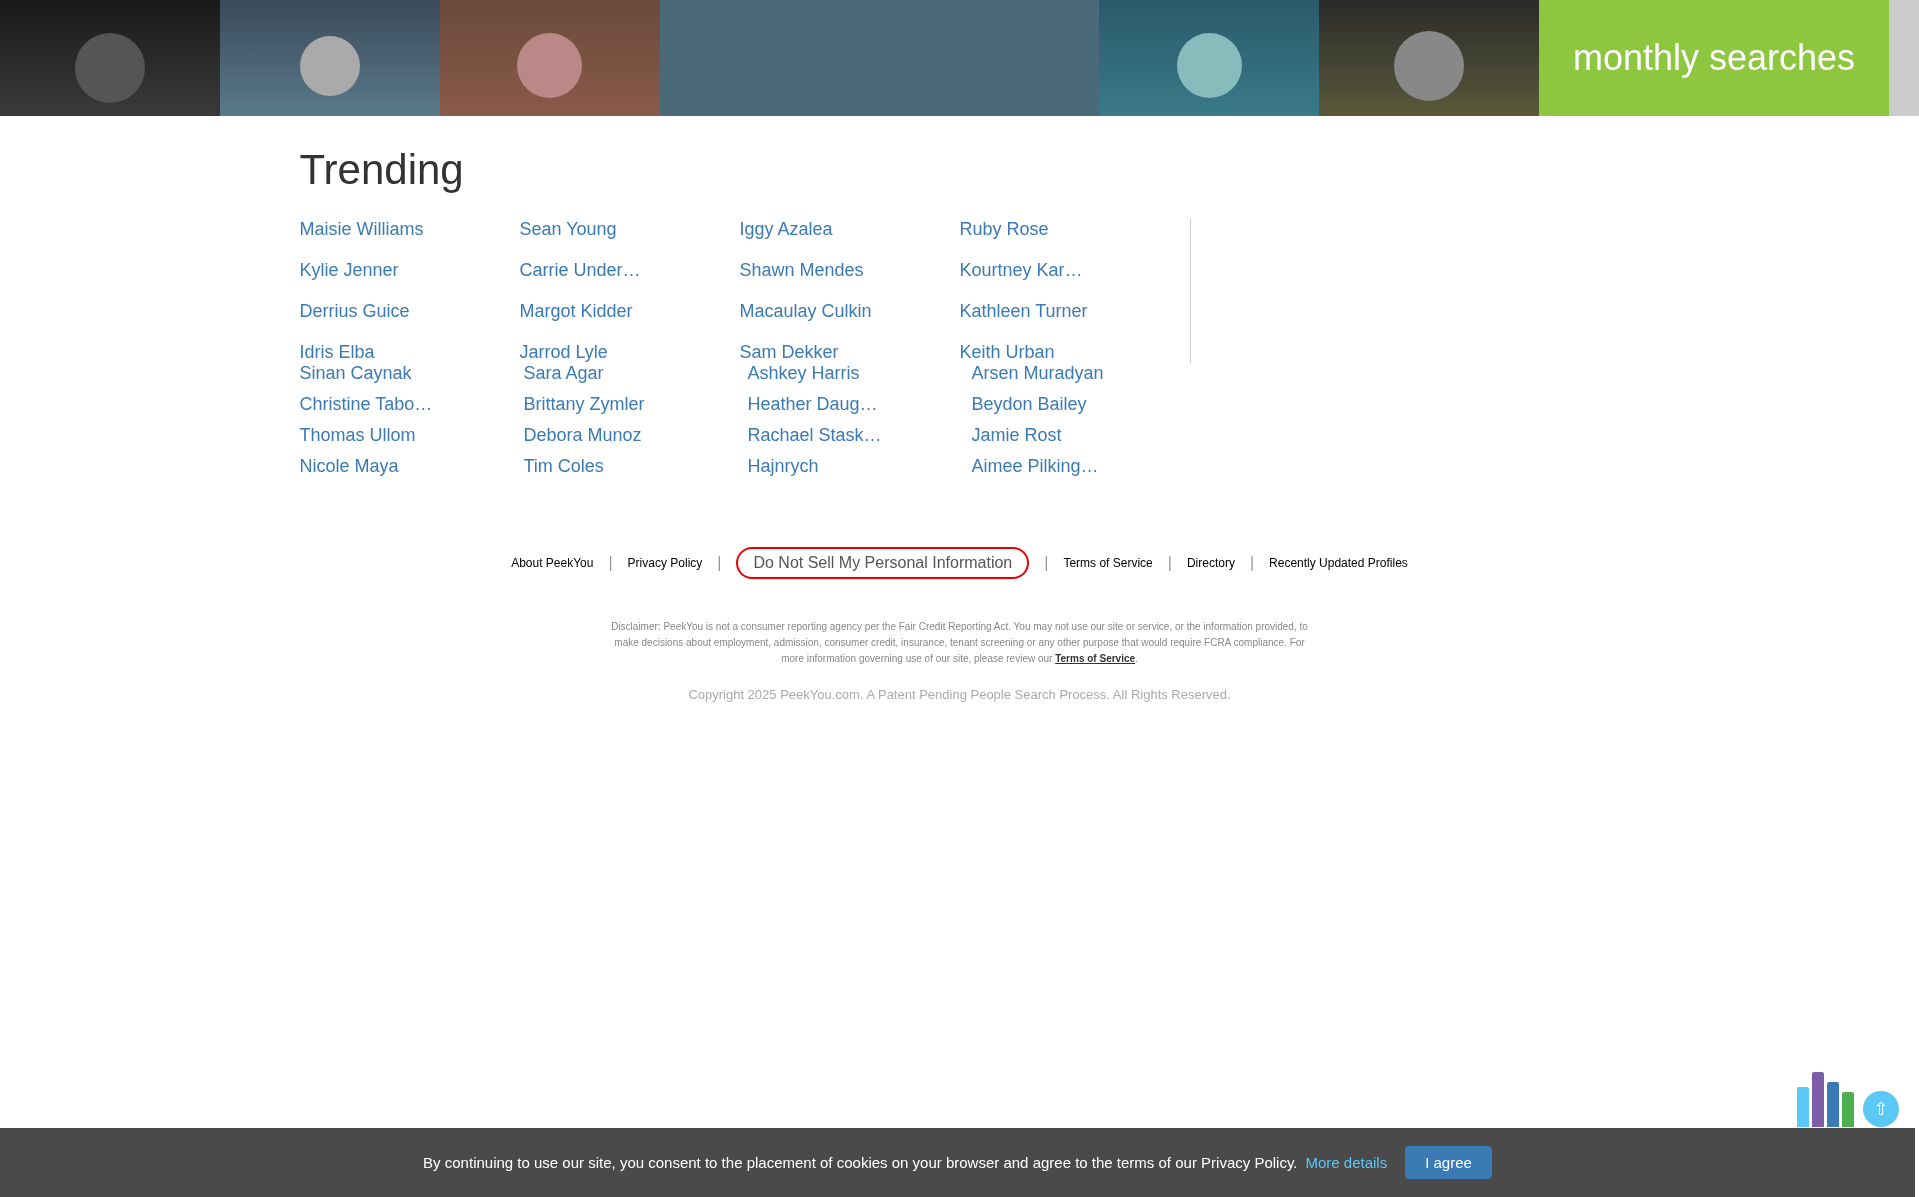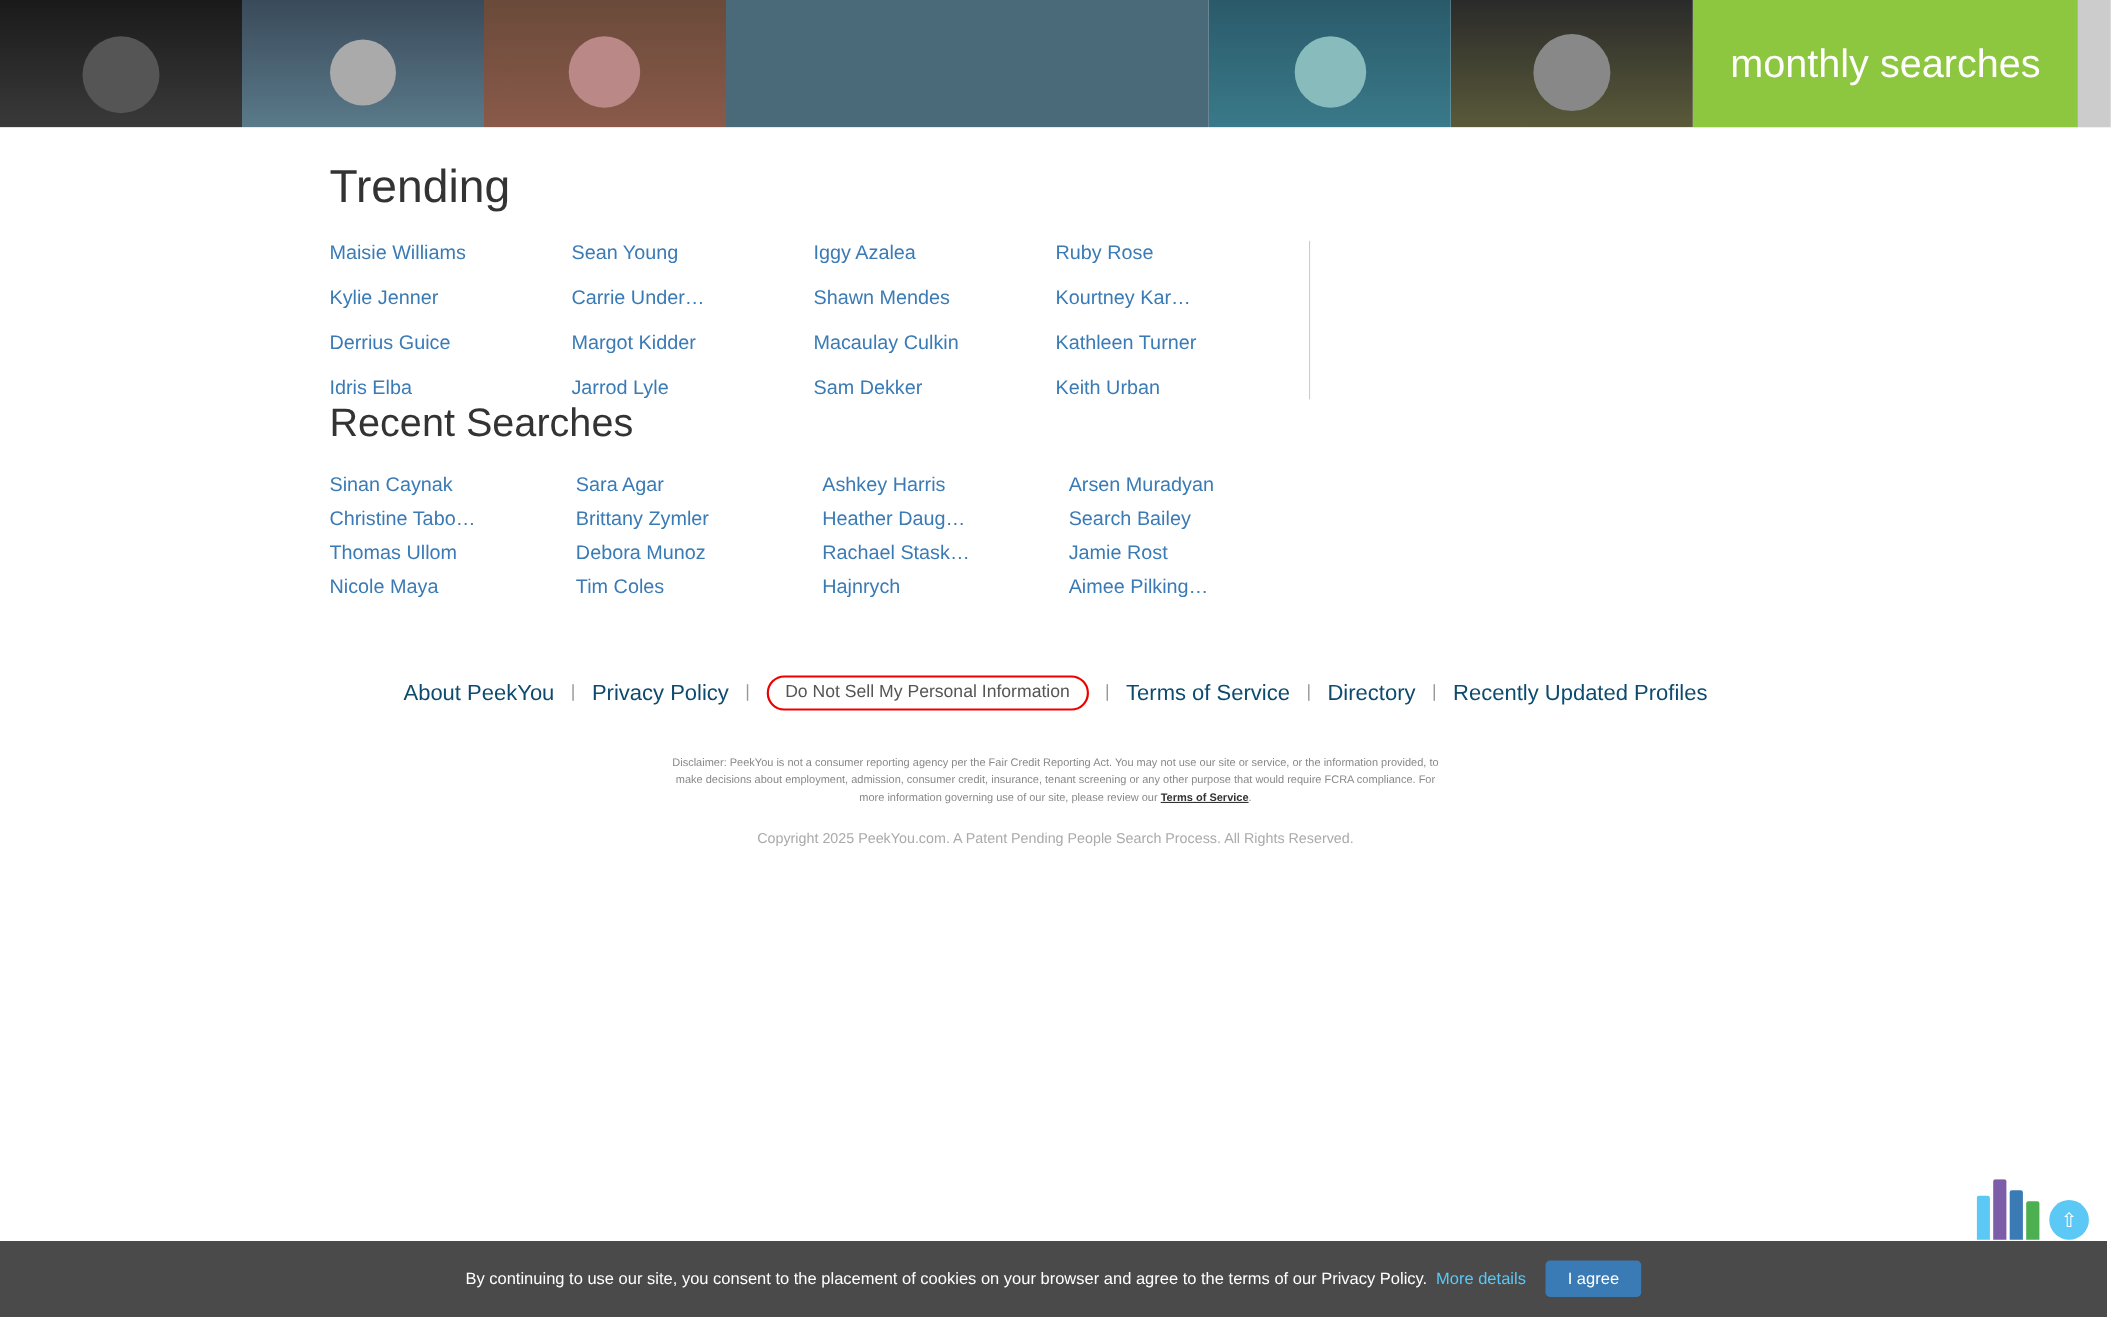--- a/index.html
+++ b/index.html
@@ -95,23 +95,23 @@
     .footer-links {
       display: flex;
       align-items: center;
       justify-content: center;
       gap: 15px;
       padding: 40px 20px 20px;
       flex-wrap: wrap;
     }
 
     .footer-link {
-      color: #0c4a6e;
+      color: #000000;
       text-decoration: none;
-      font-size: 20px;
+      font-size: 12px;
       cursor: pointer;
     }
 
     .footer-separator {
       color: #999;
       font-size: 16px;
     }
 
     .footer-link-highlight {
       color: #555;
@@ -274,32 +274,31 @@
       <a class="trending-link">Kathleen Turner</a>
 
       <a class="trending-link">Idris Elba</a>
       <a class="trending-link">Jarrod Lyle</a>
       <a class="trending-link">Sam Dekker</a>
       <a class="trending-link">Keith Urban</a>
     </div>
   </div>
 
   <div class="recent-section" style="margin-top: -30px;">
-    <h2 class="recent-section-title">Recent Searches</h2>
     <div class="recent-grid">
 
       <a class="recent-link">Sinan Caynak</a>
       <a class="recent-link">Sara Agar</a>
       <a class="recent-link">Ashkey Harris</a>
       <a class="recent-link">Arsen Muradyan</a>
 
       <a class="recent-link">Christine Tabo…</a>
       <a class="recent-link">Brittany Zymler</a>
       <a class="recent-link">Heather Daug…</a>
-      <a class="recent-link">Search Bailey</a>
+      <a class="recent-link">Beydon Bailey</a>
 
       <a class="recent-link">Thomas Ullom</a>
       <a class="recent-link">Debora Munoz</a>
       <a class="recent-link">Rachael Stask…</a>
       <a class="recent-link">Jamie Rost</a>
 
       <a class="recent-link">Nicole Maya</a>
       <a class="recent-link">Tim Coles</a>
       <a class="recent-link">Hajnrych</a>
       <a class="recent-link">Aimee Pilking…</a>

